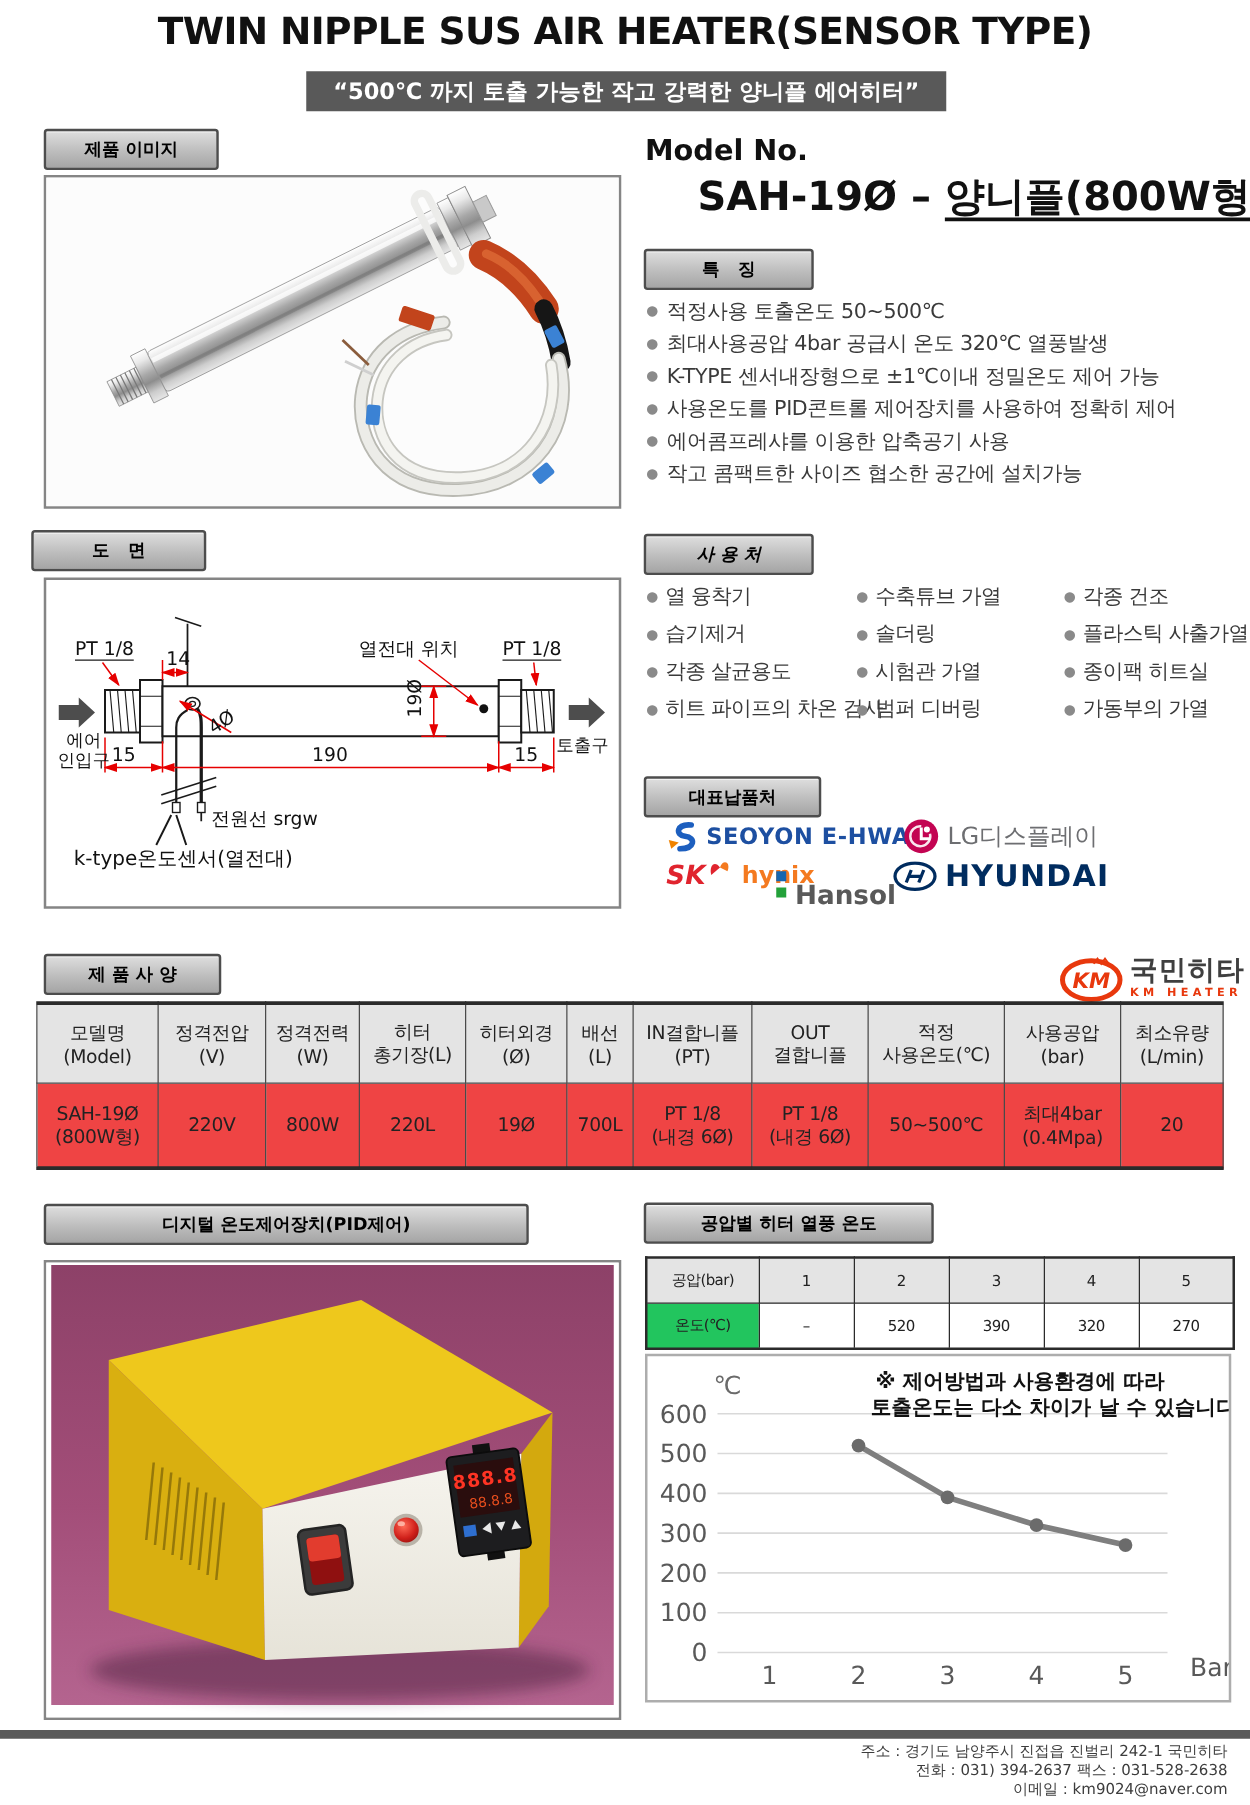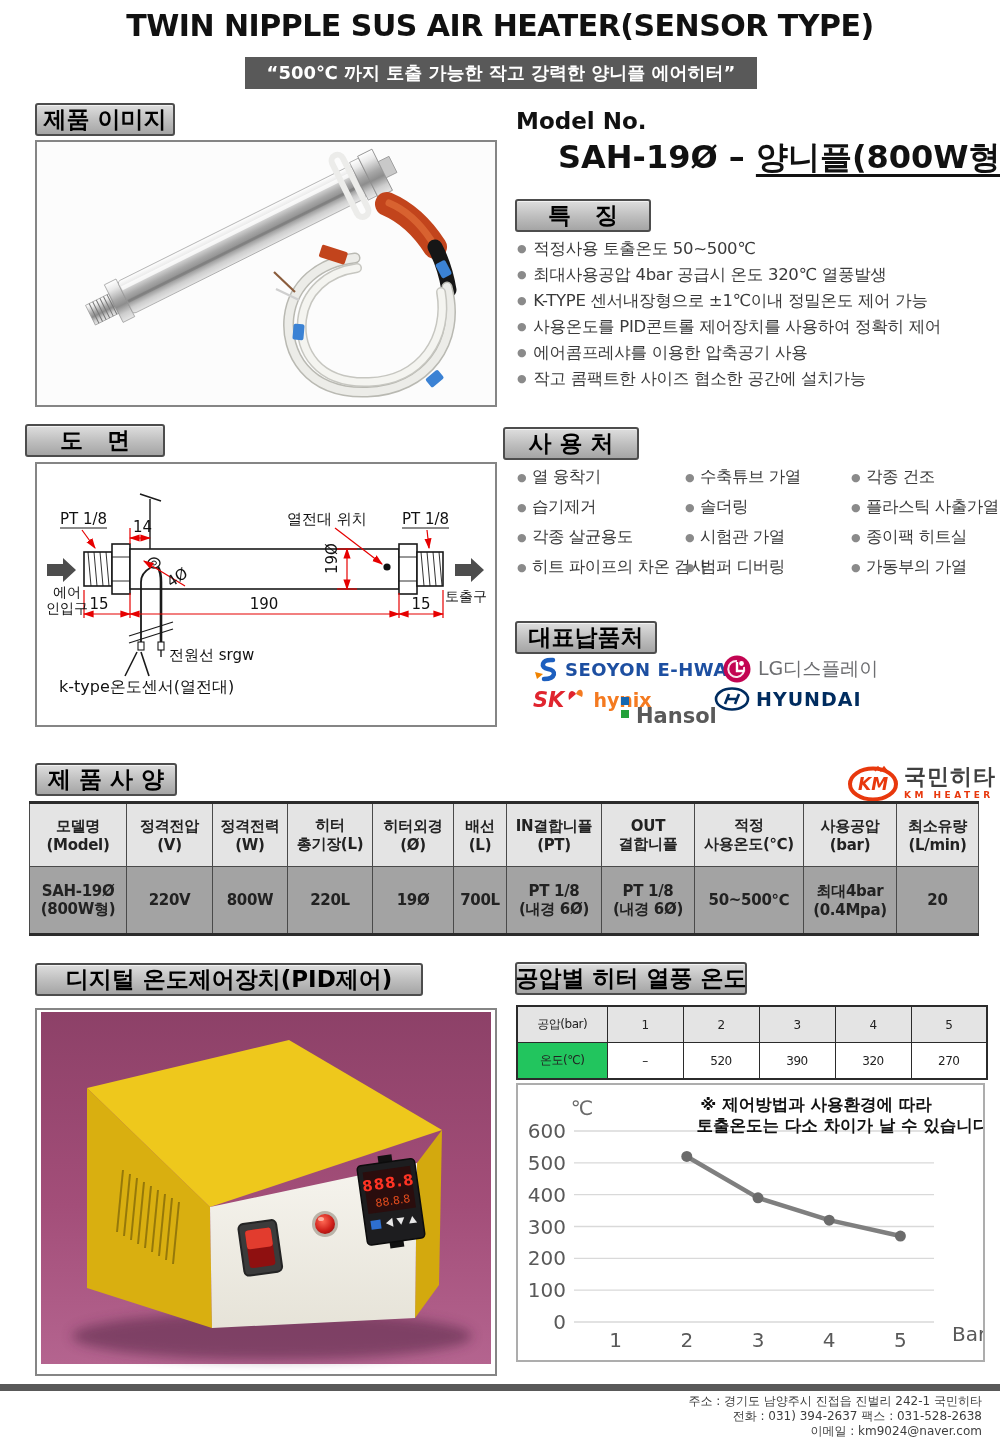--- a/index.html
+++ b/index.html
@@ -4,50 +4,50 @@
 <style>
   html,body{margin:0;padding:0;background:#ffffff;}
   .page{position:relative;width:1000px;height:1444px;background:#fff;overflow:hidden;
         font-family:"DejaVu Sans","Liberation Sans",sans-serif;color:#111;}
   .title{position:absolute;top:8px;left:0;width:1000px;text-align:center;
          font-size:30px;font-weight:bold;letter-spacing:-0.5px;}
   .banner{position:absolute;left:245px;top:57px;width:512px;height:32px;background:#595959;
           color:#fff;font-size:18px;font-weight:bold;display:flex;align-items:center;justify-content:center;white-space:pre;}
   .badge{position:absolute;box-sizing:border-box;height:33px;border:2px solid #4d4d4d;border-radius:3px;
          background:linear-gradient(180deg,#dedede 0%,#bdbdbd 55%,#a5a5a5 100%);
-         box-shadow:inset 0 1px 0 #f2f2f2;color:#000;font-weight:bold;font-size:23px;
+         box-shadow:inset 0 1px 0 #f2f2f2;color:#000;font-weight:bold;font-size:14px;
          display:flex;align-items:center;justify-content:center;white-space:pre;}
   .imgbox{position:absolute;box-sizing:border-box;border:2px solid #858585;background:#fdfdfd;}
   .model-block{position:absolute;left:516px;top:108px;}
   .model-label{font-size:23px;font-weight:bold;}
   .model-value{margin-left:42px;margin-top:2px;font-size:32px;font-weight:bold;white-space:pre;}
   .model-value .u{text-decoration:underline;text-decoration-thickness:3px;text-underline-offset:6px;}
   .features{position:absolute;left:517px;top:238px;width:470px;}
   .feat-item{display:flex;align-items:flex-start;height:26px;font-size:16.5px;color:#3a3a3a;letter-spacing:-0.3px;white-space:pre;}
   .feat-item .dot{color:#8a8a8a;font-size:11px;margin:4px 7px 0 0;}
   .usage-col{position:absolute;top:466px;width:170px;}
   .usage-item{display:flex;align-items:flex-start;height:30px;font-size:16.5px;color:#3a3a3a;letter-spacing:-0.5px;white-space:pre;}
   .usage-item .dot{color:#8a8a8a;font-size:11px;margin:5px 6px 0 0;}
   .logo{position:absolute;display:flex;align-items:center;gap:6px;white-space:pre;}
   .logo-seoyon-text{font-size:18px;font-weight:bold;color:#1d4fa1;letter-spacing:0.5px;}
   .logo-lg-text{font-size:19px;color:#6d6e71;font-weight:500;}
   .logo-sk-text{font-size:21px;font-weight:bold;color:#e0242e;font-style:italic;}
   .logo-hynix-text{font-size:19px;font-weight:bold;color:#f47a20;margin-left:1px;}
   .logo-hansol-text{font-size:21px;font-weight:bold;color:#595959;margin-top:16px;}
-  .logo-hyundai-text{font-size:19px;font-weight:bold;color:#002c5f;letter-spacing:1px;}
+  .logo-hyundai-text{font-size:24px;font-weight:bold;color:#002c5f;letter-spacing:1px;}
   .km-logo{position:absolute;left:847px;top:764px;display:flex;align-items:center;gap:5px;}
   .km-text{display:flex;flex-direction:column;line-height:1;}
   .km-kr{font-size:22px;font-weight:bold;color:#3f3f3f;letter-spacing:1px;}
   .km-en{font-size:9px;color:#e8380d;letter-spacing:3.5px;margin-top:3px;font-weight:bold;}
   table.spec{position:absolute;left:29px;top:801px;width:949px;border-collapse:collapse;table-layout:fixed;
              border-top:3px solid #2b2b2b;border-bottom:3px solid #2b2b2b;}
-  table.spec th{background:#e4e4e4;font-weight:700;}
+  table.spec th{background:#e4e4e4;font-weight:400;}
   table.spec th,table.spec td{border:1px solid #4a4a4a;font-size:15px;text-align:center;
              vertical-align:middle;white-space:pre-line;color:#222;letter-spacing:-0.3px;}
-  table.spec tr.hd{height:64px;} table.spec tr.dt{height:68px;background:#a3a3a3;font-weight:bold;}
+  table.spec tr.hd{height:64px;} table.spec tr.dt{height:68px;background:#ef4444;}
   table.press{position:absolute;left:516px;top:1005px;width:470px;border-collapse:collapse;table-layout:fixed;
              border:2.5px solid #2b2b2b;}
   table.press td{border:1.5px solid #2b2b2b;font-size:12px;text-align:center;height:33px;color:#222;letter-spacing:-0.5px;}
   table.press tr:first-child td{background:#e4e4e4;}
   table.press td.lab{background:#22c55e;}
   .chartbox{position:absolute;left:516px;top:1083px;width:469px;height:279px;box-sizing:border-box;
             border:2px solid #adadad;background:#fff;}
   .footer-bar{position:absolute;left:0;top:1384px;width:1000px;height:7px;background:#595959;}
   .footer-text{position:absolute;right:18px;top:1394px;text-align:right;font-size:12px;line-height:15px;color:#3d3d3d;}
   svg text{font-family:"DejaVu Sans","Liberation Sans",sans-serif;}
@@ -56,21 +56,21 @@
 <body>
 
 <div class="page">
 
   <div class="title">TWIN NIPPLE SUS AIR HEATER(SENSOR TYPE)</div>
   <div class="banner">“500℃ 까지 토출 가능한 작고 강력한 양니플 에어히터”</div>
 
   <div class="badge" style="left:35px;top:103px;width:140px;">제품 이미지</div>
   <div class="badge" style="left:25px;top:424px;width:140px;">도   면</div>
   <div class="badge" style="left:515px;top:199px;width:136px;">특   징</div>
-  <div class="badge" style="left:503px;top:427px;width:136px;">사 용 처</div>
+  <div class="badge" style="left:515px;top:427px;width:136px;font-style:italic;">사 용 처</div>
   <div class="badge" style="left:515px;top:621px;width:142px;">대표납품처</div>
   <div class="badge" style="left:35px;top:763px;width:142px;">제 품 사 양</div>
   <div class="badge" style="left:515px;top:962px;width:232px;">공압별 히터 열풍 온도</div>
   <div class="badge" style="left:35px;top:963px;width:388px;">디지털 온도제어장치(PID제어)</div>
 
   <div class="imgbox" style="left:35px;top:140px;width:462px;height:267px;">
     <svg width="458" height="263" viewBox="0 0 458 263">
       <defs>
         <linearGradient id="metal" x1="0" y1="0" x2="0" y2="1">
           <stop offset="0" stop-color="#ffffff"></stop>

